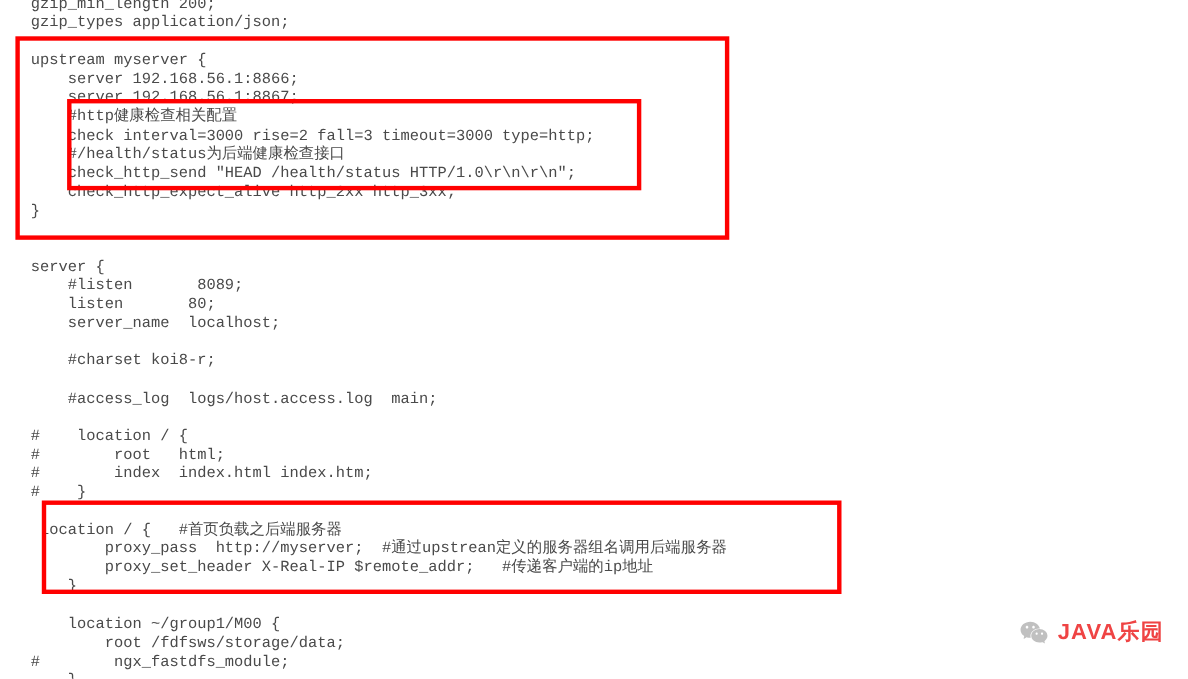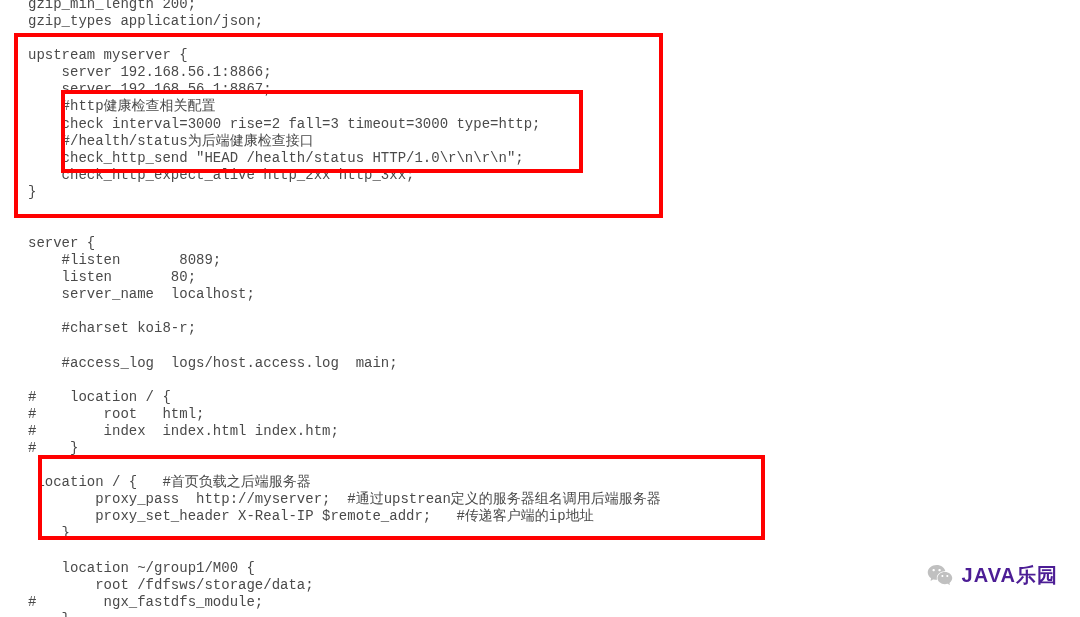--- a/index.html
+++ b/index.html
@@ -29,21 +29,21 @@
   .box1 { left: 14px;  top: 33px;  width: 649px; height: 185px; }
   .box2 { left: 61px;  top: 90px;  width: 522px; height: 83px; }
   .box3 { left: 38px;  top: 455px; width: 727px; height: 85px; }
   .watermark {
     position: absolute;
     right: 22px;
     bottom: 28px;
     display: flex;
     align-items: center;
     gap: 8px;
-    color: #4c1d95;
+    color: #ef4444;
     font-family: Arial, "Microsoft YaHei", sans-serif;
     font-size: 20px;
     font-weight: bold;
     letter-spacing: 1px;
   }
   .wechat-icon {
     width: 28px;
     height: 28px;
     fill: #c0c0c0;
   }

